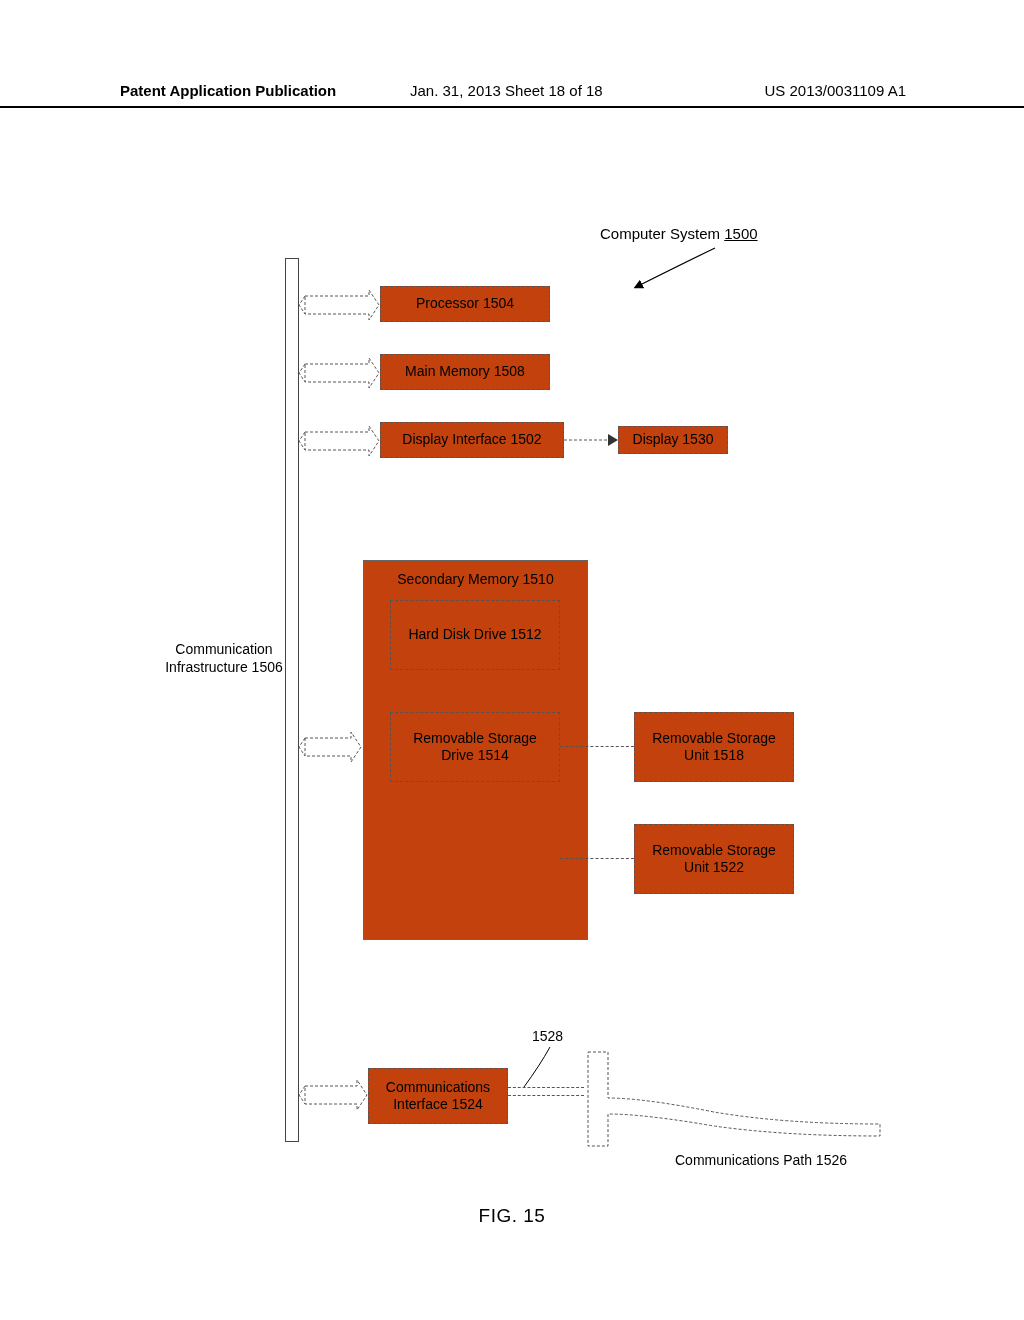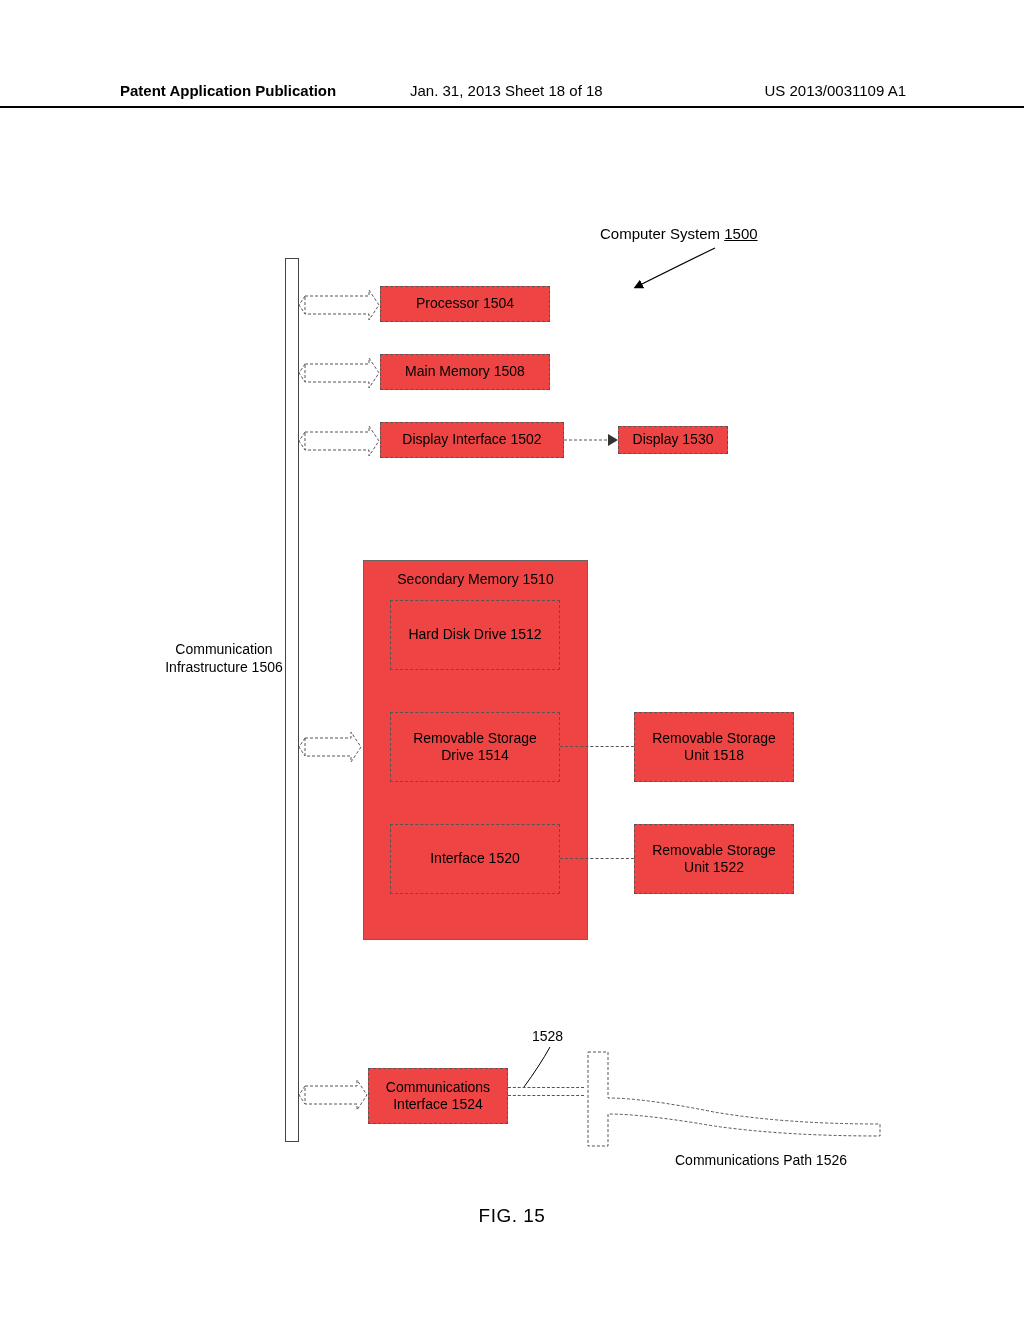--- a/index.html
+++ b/index.html
@@ -63,21 +63,21 @@
   .box {
     position: absolute;
     border: 1px dashed #555;
     box-sizing: border-box;
     text-align: center;
     display: flex;
     align-items: center;
     justify-content: center;
     font-size: 14px;
     padding: 4px 12px;
-    background: #ef4444;
+    background: #c2410c;
     line-height: 1.25;
   }
   .bus-rect {
     position: absolute;
     border: 1px solid #444;
     box-sizing: border-box;
     background: #fff;
   }
   .bus-label {
     position: absolute;
@@ -142,21 +142,20 @@
     <div class="box" style="left:380px; top:176px; width:170px; height:36px;">Processor 1504</div>
     <div class="box" style="left:380px; top:244px; width:170px; height:36px;">Main Memory 1508</div>
     <div class="box" style="left:380px; top:312px; width:184px; height:36px;">Display Interface 1502</div>
     <div class="box" style="left:618px; top:316px; width:110px; height:28px;">Display 1530</div>
 
     <div class="box" style="left:363px; top:450px; width:225px; height:380px; border-style:solid; border-color:#666; justify-content:flex-start; align-items:flex-start; padding-top:10px;">
       <div style="width:100%; text-align:center; font-size:14px;">Secondary Memory 1510</div>
     </div>
     <div class="box" style="left:390px; top:490px; width:170px; height:70px;">Hard Disk Drive 1512</div>
     <div class="box" style="left:390px; top:602px; width:170px; height:70px;">Removable Storage Drive 1514</div>
-    <div class="box" style="left:390px; top:714px; width:170px; height:70px;">Interface 1520</div>
 
     <div class="box" style="left:634px; top:602px; width:160px; height:70px;">Removable Storage Unit 1518</div>
     <div class="box" style="left:634px; top:714px; width:160px; height:70px;">Removable Storage Unit 1522</div>
 
     <div class="box" style="left:368px; top:958px; width:140px; height:56px;">Communications Interface 1524</div>
 
     <svg class="conn" style="left:299px; top:178px;" width="82" height="34">
       <path d="M6 8 L70 8 L70 2 L80 17 L70 32 L70 26 L6 26 Z M6 8 L0 17 L6 26" fill="none" stroke="#555" stroke-width="1" stroke-dasharray="3 2"></path>
     </svg>
     <svg class="conn" style="left:299px; top:246px;" width="82" height="34">

